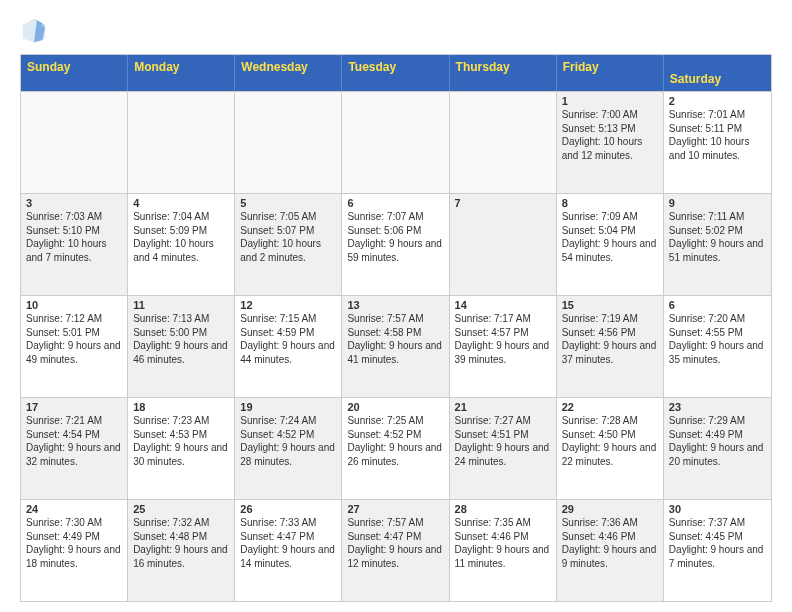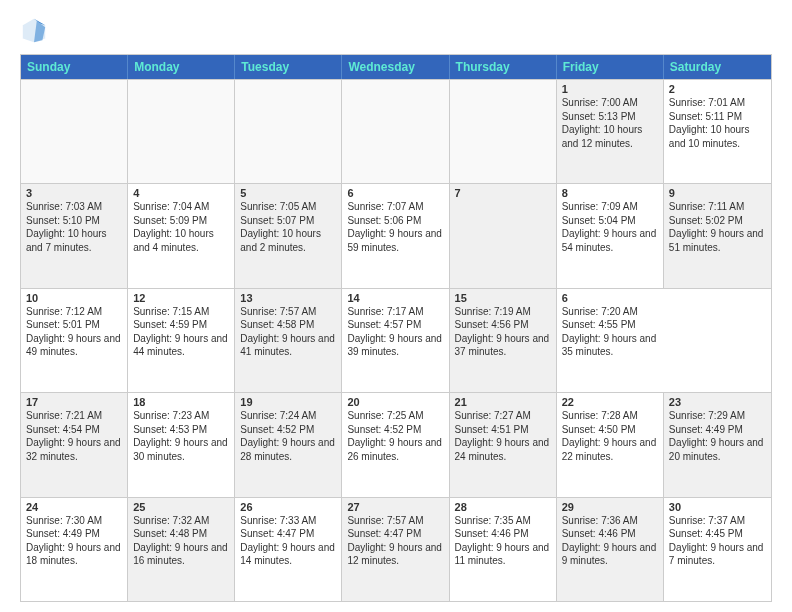--- a/index.html
+++ b/index.html
@@ -64,27 +64,27 @@
       display: flex;
       flex-direction: column;
       border: 1px solid #ccc;
     }
     .cal-header {
       display: grid;
       grid-template-columns: repeat(7, 1fr);
       background: #3366bb;
     }
     .cal-header-cell {
-      color: #5eead4;
+      color: #fde047;
       font-size: 12px;
       font-weight: bold;
       padding: 5px 6px;
       border-right: 1px solid #5588cc;
     }
-    .cal-header-cell:last-child { border-right: none; }
+    .cal-header-cell:last-child { border-right: none; margin-top: 12px; }
     .cal-body {
       flex: 1;
       display: flex;
       flex-direction: column;
     }
     .cal-row {
       display: grid;
       grid-template-columns: repeat(7, 1fr);
       flex: 1;
       border-top: 1px solid #ccc;
@@ -131,22 +131,22 @@
     </div>
     <div class="title-block">
       <div class="title-month"></div>
       <div class="title-location"></div>
     </div>
   </div>
   <div class="calendar">
     <div class="cal-header">
     <div class="cal-header-cell">Sunday</div>
         <div class="cal-header-cell">Monday</div>
+        <div class="cal-header-cell">Wednesday</div>
         <div class="cal-header-cell">Tuesday</div>
-        <div class="cal-header-cell">Wednesday</div>
         <div class="cal-header-cell">Thursday</div>
         <div class="cal-header-cell">Friday</div>
         <div class="cal-header-cell">Saturday</div>
       </div>
     <div class="cal-body">
     <div class="cal-row">
           <div class="cal-cell empty"></div>
           <div class="cal-cell empty"></div>
           <div class="cal-cell empty"></div>
           <div class="cal-cell empty"></div>
@@ -205,20 +205,26 @@
 Daylight: 9 hours and 51 minutes.</div>
           </div>
         </div>
         <div class="cal-row">
           <div class="cal-cell">
             <span class="day-num">10</span>
             <div class="day-info">Sunrise: 7:12 AM
 Sunset: 5:01 PM
 Daylight: 9 hours and 49 minutes.</div>
           </div>
+          <div class="cal-cell shaded">
+            <span class="day-num">11</span>
+            <div class="day-info">Sunrise: 7:13 AM
+Sunset: 5:00 PM
+Daylight: 9 hours and 46 minutes.</div>
+          </div>
           <div class="cal-cell">
             <span class="day-num">12</span>
             <div class="day-info">Sunrise: 7:15 AM
 Sunset: 4:59 PM
 Daylight: 9 hours and 44 minutes.</div>
           </div>
           <div class="cal-cell shaded">
             <span class="day-num">13</span>
             <div class="day-info">Sunrise: 7:57 AM
 Sunset: 4:58 PM

